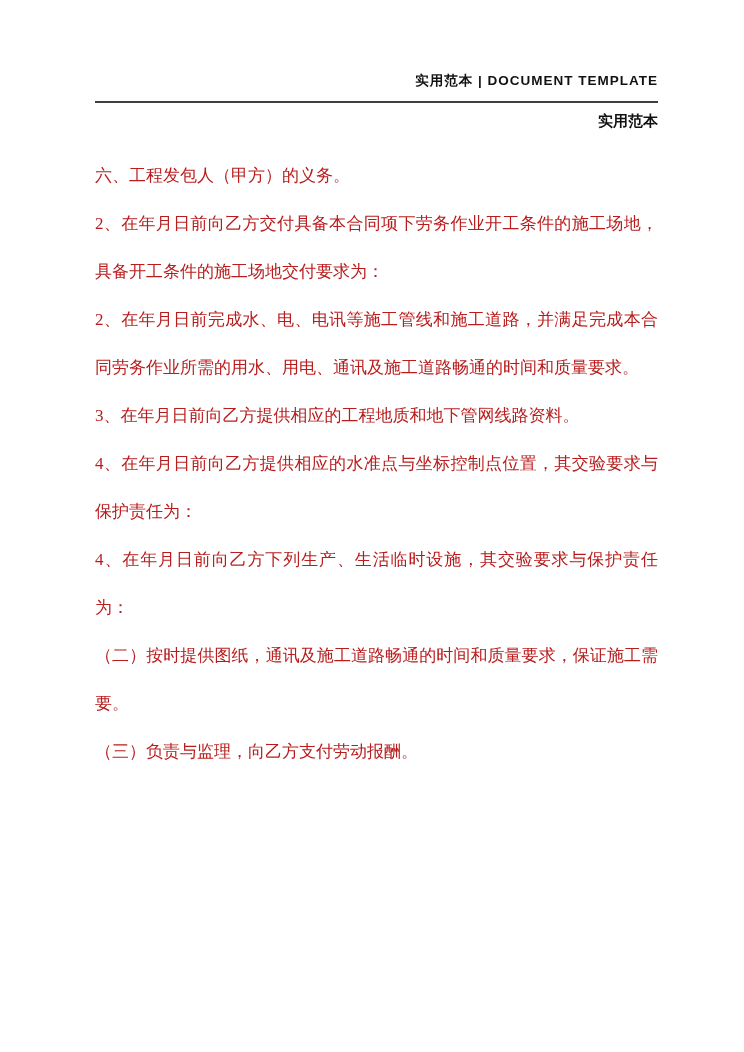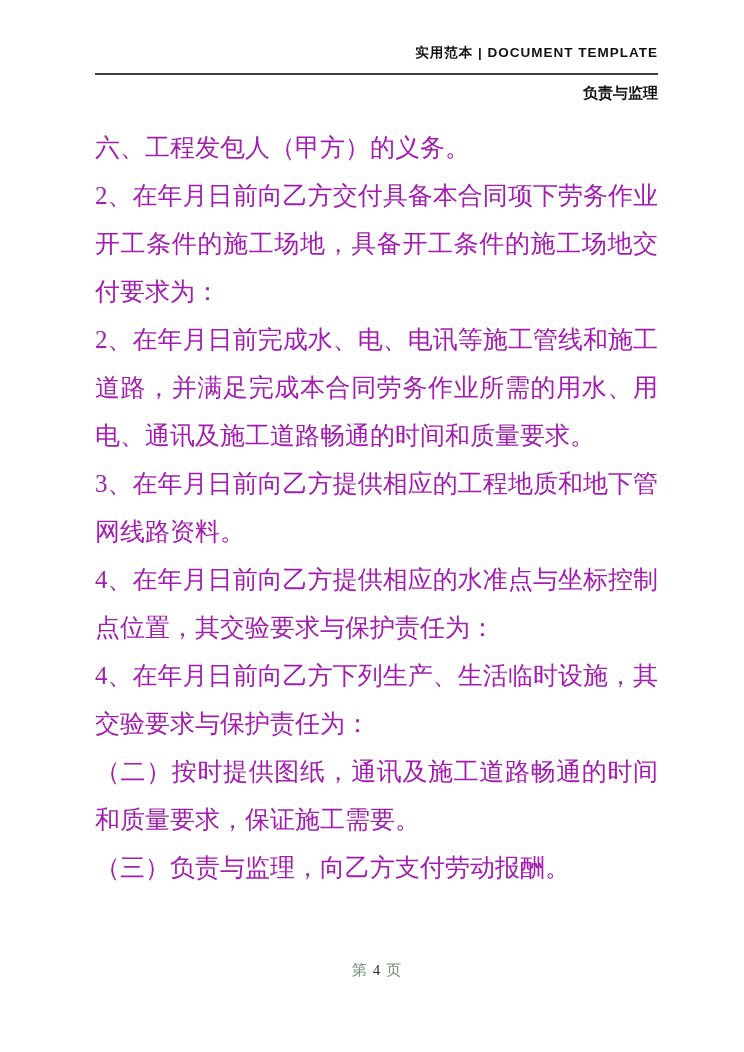--- a/index.html
+++ b/index.html
@@ -17,20 +17,21 @@
   }
   .content {
     position: absolute;
     left: 95px;
     width: 563px;
     top: 0;
   }
   
   .header {
     padding-top: 44px;
+    margin-top: 28px;
   }
   .header-brand {
     text-align: right;
     font-family: "Liberation Sans", "DejaVu Sans", sans-serif;
     font-weight: bold;
     font-size: 13.5px;
     letter-spacing: 1px;
     color: #111111;
     line-height: 18px;
   }
@@ -45,23 +46,23 @@
     text-align: right;
     font-family: "Liberation Sans", "DejaVu Sans", sans-serif;
     font-weight: bold;
     font-size: 15px;
     color: #111111;
     line-height: 20px;
   }
   
   .doc-body {
     margin-top: 21px; 
-    font-size: 25px;
+    font-size: 17px;
     line-height: 48px;
-    color: #a21caf;
+    color: #b91c1c;
     text-align: justify;
   }
   .doc-body p {
     margin: 0;
     padding: 0;
   }
   
   .footer {
     position: absolute;
     left: 95px;
@@ -79,32 +80,29 @@
 </style>
 </head>
 <body>
 
 <div class="page">
   <div class="content">
 
     <div class="header">
       <div class="header-brand">实用范本 | DOCUMENT TEMPLATE</div>
       <hr class="header-divider">
-      <div class="header-doc-title">负责与监理</div>
+      <div class="header-doc-title">实用范本</div>
     </div>
 
     <div class="doc-body">
       <p>六、工程发包人（甲方）的义务。</p>
         <p>2、在年月日前向乙方交付具备本合同项下劳务作业开工条件的施工场地，具备开工条件的施工场地交付要求为：</p>
         <p>2、在年月日前完成水、电、电讯等施工管线和施工道路，并满足完成本合同劳务作业所需的用水、用电、通讯及施工道路畅通的时间和质量要求。</p>
         <p>3、在年月日前向乙方提供相应的工程地质和地下管网线路资料。</p>
         <p>4、在年月日前向乙方提供相应的水准点与坐标控制点位置，其交验要求与保护责任为：</p>
         <p>4、在年月日前向乙方下列生产、生活临时设施，其交验要求与保护责任为：</p>
         <p>（二）按时提供图纸，通讯及施工道路畅通的时间和质量要求，保证施工需要。</p>
         <p>（三）负责与监理，向乙方支付劳动报酬。</p>
     </div>
 
   </div>
 
-  <div class="footer">
-    <span>第</span><span class="page-num">4</span><span>页</span>
-  </div>
 </div>
 
 </body></html>

